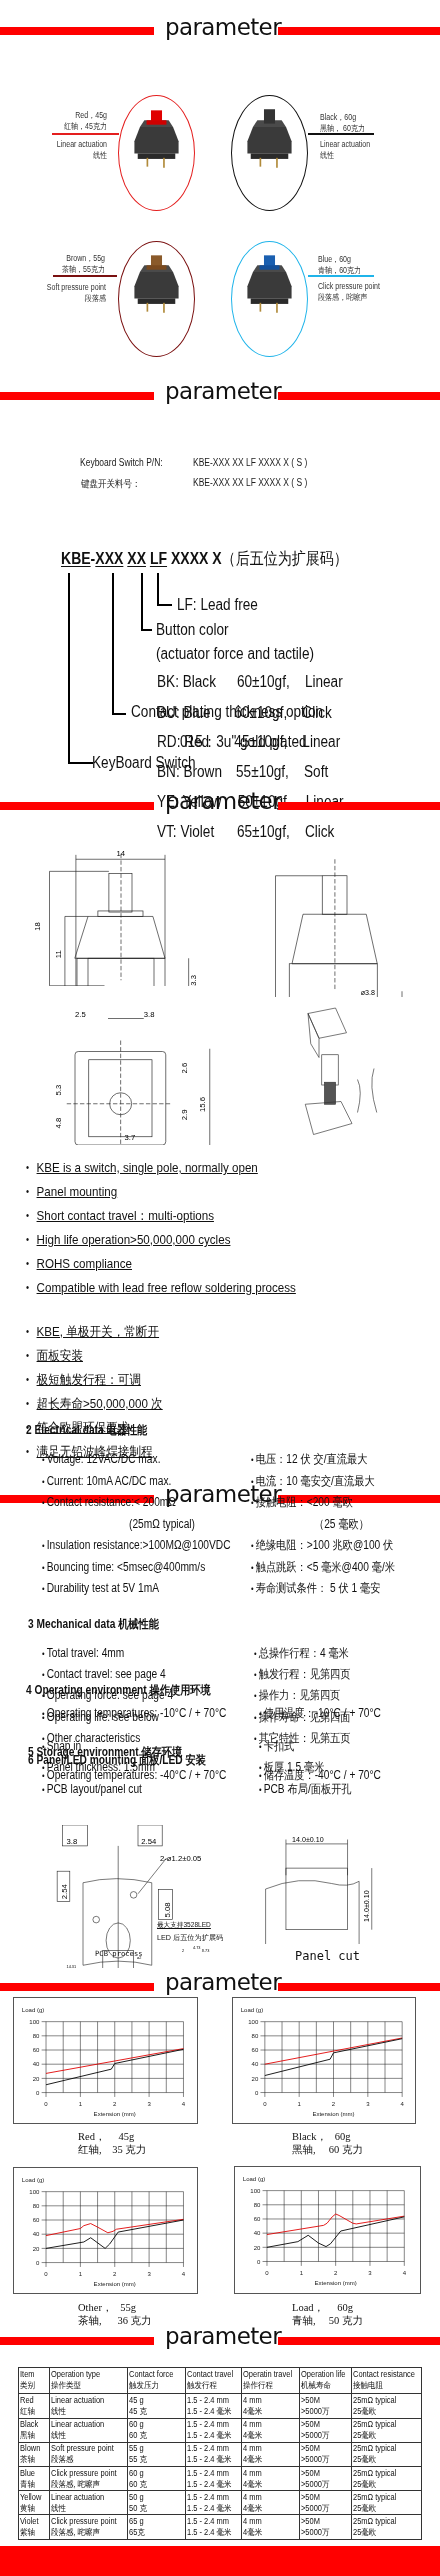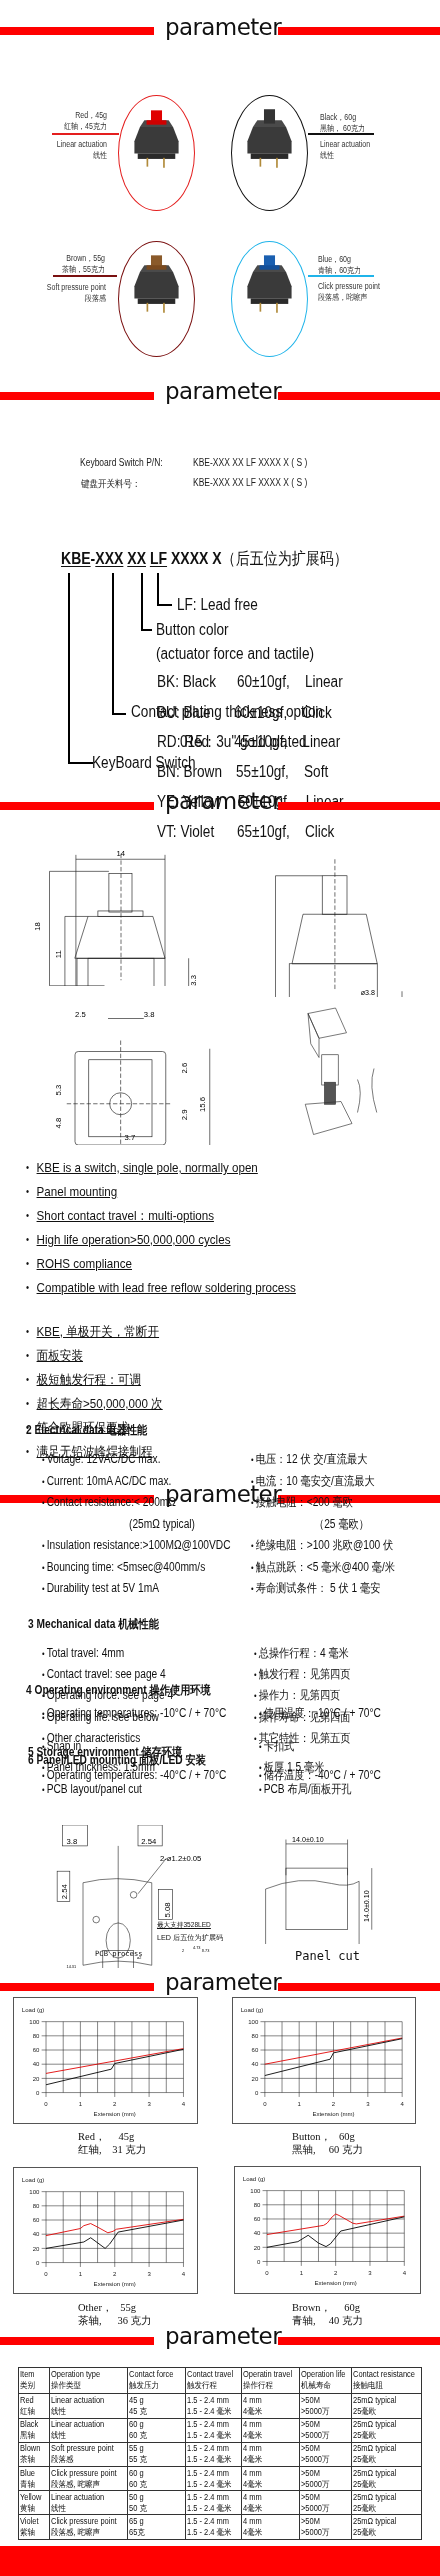--- a/index.html
+++ b/index.html
@@ -429,21 +429,21 @@
       <text x="183" y="197" font-size="11" text-anchor="middle" fill="#222">2</text>
       <text x="245.5" y="197" font-size="11" text-anchor="middle" fill="#222">3</text>
       <text x="308" y="197" font-size="11" text-anchor="middle" fill="#222">4</text>
       <text x="183" y="214" font-size="11" text-anchor="middle" fill="#222">Extension (mm)</text>
       <text x="14" y="25" font-size="11" fill="#222">Load (g)</text>
       <polyline points="58,137.17 308,92.02" fill="none" stroke="#e00000" stroke-width="1.6"></polyline>
       <polyline points="58,157.81 176.75,129.43 183,119.11000000000001 308,93.31" fill="none" stroke="#000000" stroke-width="1.6"></polyline>
     </svg>
 </div>
 <div class="chart-cap" style="left:78px; top:2130px;">Red，     45g</div>
-<div class="chart-cap" style="left:78px; top:2143px;">红轴,    31 克力</div>
+<div class="chart-cap" style="left:78px; top:2143px;">红轴,    35 克力</div>
 
 <div class="chart-box" style="left:232px; top:1997px; width:184px; height:127px;">
   <svg id="chart1" width="184" height="127" viewBox="0 0 335 231">
       <line x1="50" x2="308" y1="172" y2="172" stroke="#222" stroke-width="1"></line>
       <text x="46" y="176" font-size="11" text-anchor="end" fill="#222">0</text>
       <line x1="50" x2="308" y1="146.2" y2="146.2" stroke="#222" stroke-width="1"></line>
       <text x="46" y="150.2" font-size="11" text-anchor="end" fill="#222">20</text>
       <line x1="50" x2="308" y1="120.4" y2="120.4" stroke="#222" stroke-width="1"></line>
       <text x="46" y="124.4" font-size="11" text-anchor="end" fill="#222">40</text>
       <line x1="50" x2="308" y1="94.60000000000001" y2="94.60000000000001" stroke="#222" stroke-width="1"></line>
@@ -465,21 +465,21 @@
       <text x="120.5" y="197" font-size="11" text-anchor="middle" fill="#222">1</text>
       <text x="183" y="197" font-size="11" text-anchor="middle" fill="#222">2</text>
       <text x="245.5" y="197" font-size="11" text-anchor="middle" fill="#222">3</text>
       <text x="308" y="197" font-size="11" text-anchor="middle" fill="#222">4</text>
       <text x="183" y="214" font-size="11" text-anchor="middle" fill="#222">Extension (mm)</text>
       <text x="14" y="25" font-size="11" fill="#222">Load (g)</text>
       <polyline points="58,120.4 308,72.67" fill="none" stroke="#e00000" stroke-width="1.6"></polyline>
       <polyline points="58,141.04 176.75,111.37 183,99.75999999999999 308,73.96" fill="none" stroke="#000000" stroke-width="1.6"></polyline>
     </svg>
 </div>
-<div class="chart-cap" style="left:292px; top:2130px;">Button，   60g</div>
+<div class="chart-cap" style="left:292px; top:2130px;">Black，   60g</div>
 <div class="chart-cap" style="left:292px; top:2143px;">黑轴,     60 克力</div>
 
 <div class="chart-box" style="left:12.7px; top:2167px; width:185px; height:127px;">
   <svg id="chart2" width="185" height="127" viewBox="0 0 336 231">
       <line x1="50" x2="308" y1="172" y2="172" stroke="#222" stroke-width="1"></line>
       <text x="46" y="176" font-size="11" text-anchor="end" fill="#222">0</text>
       <line x1="50" x2="308" y1="146.2" y2="146.2" stroke="#222" stroke-width="1"></line>
       <text x="46" y="150.2" font-size="11" text-anchor="end" fill="#222">20</text>
       <line x1="50" x2="308" y1="120.4" y2="120.4" stroke="#222" stroke-width="1"></line>
       <text x="46" y="124.4" font-size="11" text-anchor="end" fill="#222">40</text>
@@ -539,22 +539,22 @@
       <text x="120.5" y="197" font-size="11" text-anchor="middle" fill="#222">1</text>
       <text x="183" y="197" font-size="11" text-anchor="middle" fill="#222">2</text>
       <text x="245.5" y="197" font-size="11" text-anchor="middle" fill="#222">3</text>
       <text x="308" y="197" font-size="11" text-anchor="middle" fill="#222">4</text>
       <text x="183" y="214" font-size="11" text-anchor="middle" fill="#222">Extension (mm)</text>
       <text x="14" y="25" font-size="11" fill="#222">Load (g)</text>
       <polyline points="58,122.97999999999999 161.125,106.21 167.375,102.33999999999999 176.75,90.73 183,85.57 189.25,88.14999999999999 214.25,102.33999999999999 220.5,103.63 308,89.44" fill="none" stroke="#e00000" stroke-width="1.6"></polyline>
       <polyline points="58,146.2 114.25,135.88 133,124.27000000000001 151.75,138.46 165.5,144.91 173.625,139.75 192.375,116.53 308,90.73" fill="none" stroke="#000000" stroke-width="1.6"></polyline>
     </svg>
 </div>
-<div class="chart-cap" style="left:292px; top:2301px;">Brown，     60g</div>
-<div class="chart-cap" style="left:292px; top:2314px;">青轴,     40 克力</div>
+<div class="chart-cap" style="left:292px; top:2301px;">Load，     60g</div>
+<div class="chart-cap" style="left:292px; top:2314px;">青轴,     50 克力</div>
 
 <div class="sec-head" style="top:2330px">
   <div class="bar-l"></div>
   <div class="title">parameter</div>
   <div class="bar-r"></div>
 </div>
 
 <table class="spec">
   <colgroup>
     <col style="width:31px">

